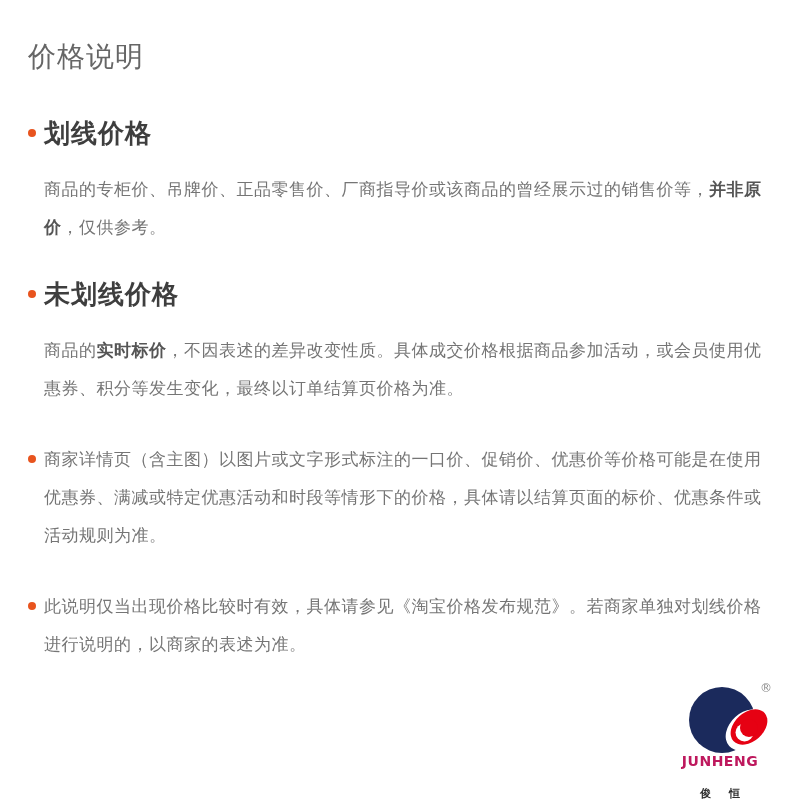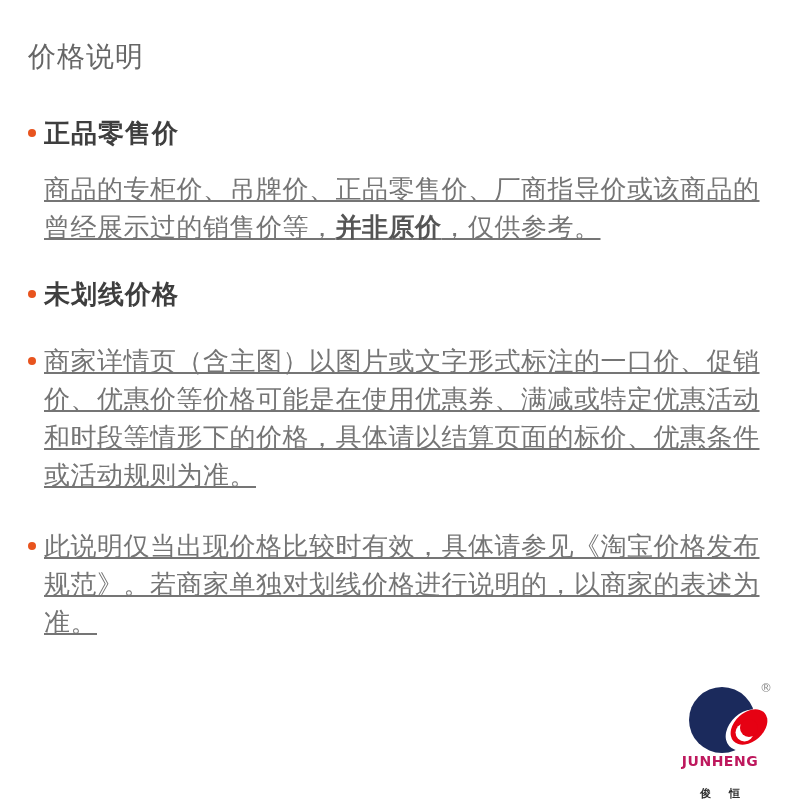--- a/index.html
+++ b/index.html
@@ -11,22 +11,22 @@
   .title{
     font-size:28px;line-height:34px;font-weight:400;color:#666666;
     margin:0 0 44px 0;letter-spacing:1px;
   }
   .sec{position:relative;padding-left:16px;margin:0 0 33px 0;}
   .sec h2{
     font-size:26px;line-height:30px;font-weight:700;color:#3e3e3e;
     margin:0 0 22px 0;letter-spacing:1px;
   }
   .sec p{
-    font-size:26px;line-height:38px;color:#757575;margin:0;
-    letter-spacing:0.5px;word-break:break-all;text-decoration:underline;
+    font-size:17px;line-height:38px;color:#757575;margin:0;
+    letter-spacing:0.5px;word-break:break-all;
   }
   .strong{font-weight:700;color:#555555;}
   .bullet{
     position:absolute;left:0;top:15px;width:8px;height:8px;border-radius:50%;
     background:#e8541e;
   }
   .sec.has-h .bullet{top:11px;}
   
   .logo{position:absolute;right:24px;bottom:0;width:112px;text-align:center;z-index:5;}
   .logo svg{display:block;margin:0 auto;}
@@ -45,26 +45,27 @@
 </style>
 </head>
 <body>
 
 <div class="page">
   <div class="content">
     <h1 class="title">价格说明</h1>
     <div id="sections">
         <section class="sec has-h">
           <span class="bullet"></span>
-          <h2>正品零售价</h2>
+          <h2>划线价格</h2>
           <p><span>商品的专柜价、吊牌价、正品零售价、厂商指导价或该商品的曾经展示过的销售价等，</span><span class="strong">并非原价</span><span>，仅供参考。</span></p>
         </section>
         <section class="sec has-h">
           <span class="bullet"></span>
           <h2>未划线价格</h2>
+          <p><span>商品的</span><span class="strong">实时标价</span><span>，不因表述的差异改变性质。具体成交价格根据商品参加活动，或会员使用优惠券、积分等发生变化，最终以订单结算页价格为准。</span></p>
         </section>
         <section class="sec">
           <span class="bullet"></span>
           <p><span>商家详情页（含主图）以图片或文字形式标注的一口价、促销价、优惠价等价格可能是在使用优惠券、满减或特定优惠活动和时段等情形下的价格，具体请以结算页面的标价、优惠条件或活动规则为准。</span></p>
         </section>
         <section class="sec">
           <span class="bullet"></span>
           <p><span>此说明仅当出现价格比较时有效，具体请参见《淘宝价格发布规范》。若商家单独对划线价格进行说明的，以商家的表述为准。</span></p>
         </section>
       </div>

